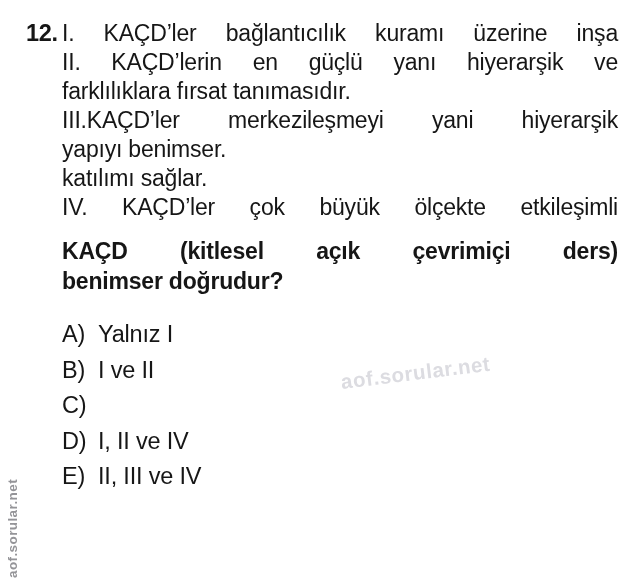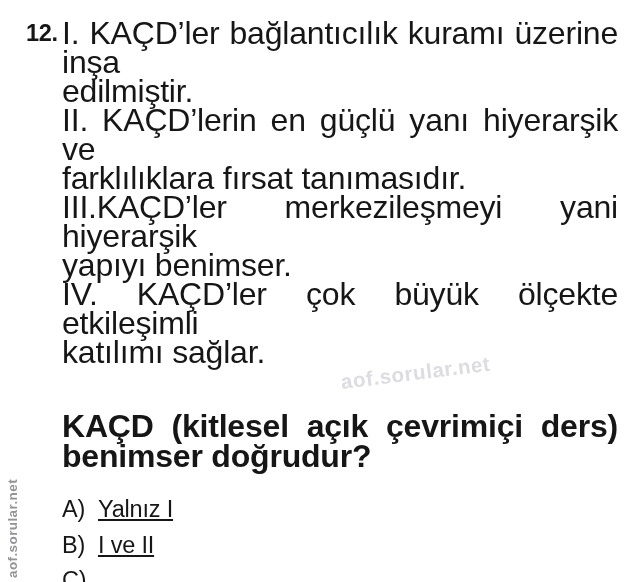--- a/index.html
+++ b/index.html
@@ -36,34 +36,34 @@
     line-height: 29px;
     font-weight: bold;
     letter-spacing: -0.3px;
   }
   .qbody {
     flex: 1 1 auto;
     min-width: 0;
   }
 
   .line {
-    font-size: 32px;
+    font-size: 23px;
     line-height: 29px;
     letter-spacing: -0.2px;
     white-space: nowrap;
   }
   
   .jl {
     white-space: normal;
     text-align: justify;
     text-align-last: justify;
   }
 
   .stem {
-    margin-top: 44px;
+    margin-top: 14px;
   }
   .stem .line {
     font-weight: bold;
     line-height: 30px;
   }
 
   .options {
     margin-top: 23px;
   }
   .opt {
@@ -72,21 +72,20 @@
     height: 35.5px;
     font-size: 23.5px;
     letter-spacing: -0.2px;
     line-height: 30px;
   }
   .opt-letter {
     flex: 0 0 36px;
   }
   .opt-text {
     flex: 1 1 auto;
-    text-decoration: underline;
   }
 
   
   .wm-center {
     position: absolute;
     left: 341px;
     top: 370px;
     transform: rotate(-7deg);
     transform-origin: 0 50%;
     font-size: 20.5px;
@@ -115,27 +114,26 @@
 
 <div class="page">
 
   <div class="question">
     <div class="qnum">12.</div>
 
     <div class="qbody">
 
       <div class="statement">
         <div class="line jl">I. KAÇD’ler bağlantıcılık kuramı üzerine inşa</div>
-        <div class="line">edilmiştir.</div>
         <div class="line jl">II. KAÇD’lerin en güçlü yanı hiyerarşik ve</div>
         <div class="line">farklılıklara fırsat tanımasıdır.</div>
         <div class="line jl">III.KAÇD’ler merkezileşmeyi yani hiyerarşik</div>
         <div class="line">yapıyı benimser.</div>
+        <div class="line">katılımı sağlar.</div>
         <div class="line jl">IV. KAÇD’ler çok büyük ölçekte etkileşimli</div>
-        <div class="line">katılımı sağlar.</div>
       </div>
 
       <div class="stem">
         <div class="line jl">KAÇD (kitlesel açık çevrimiçi ders)</div>
         <div class="line">benimser doğrudur?</div>
       </div>
 
       <div class="options">
         <div class="opt">
           <span class="opt-letter">A)</span>
@@ -143,20 +141,21 @@
         </div>
         <div class="opt">
           <span class="opt-letter">B)</span>
           <span class="opt-text">I ve II</span>
         </div>
         <div class="opt">
           <span class="opt-letter">C)</span>
         </div>
         <div class="opt">
           <span class="opt-letter">D)</span>
+          <span class="opt-text">I, II ve IV</span>
         </div>
         <div class="opt">
           <span class="opt-letter">E)</span>
           <span class="opt-text">II, III ve IV</span>
         </div>
       </div>
 
     </div>
   </div>
 

